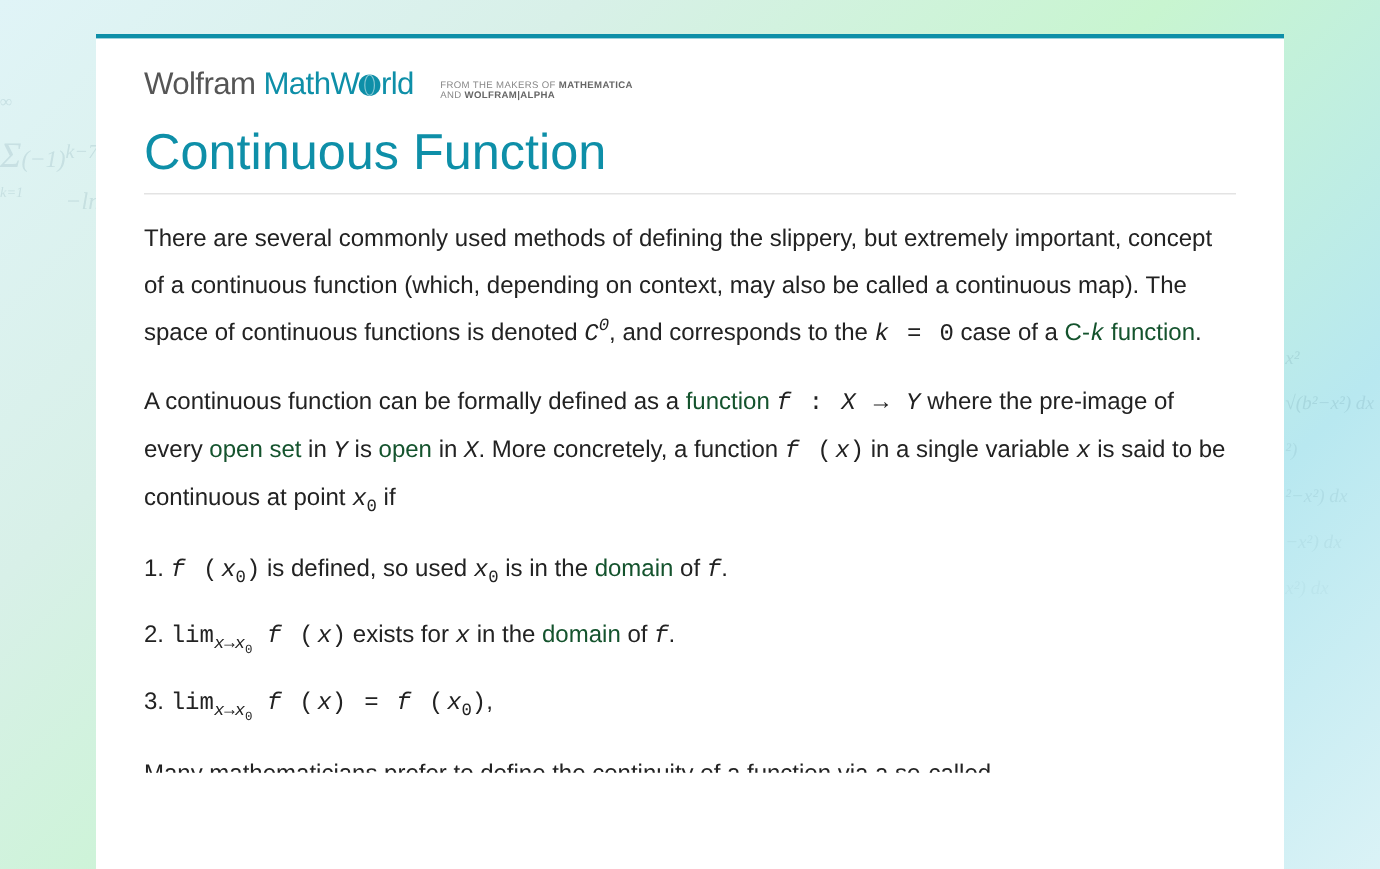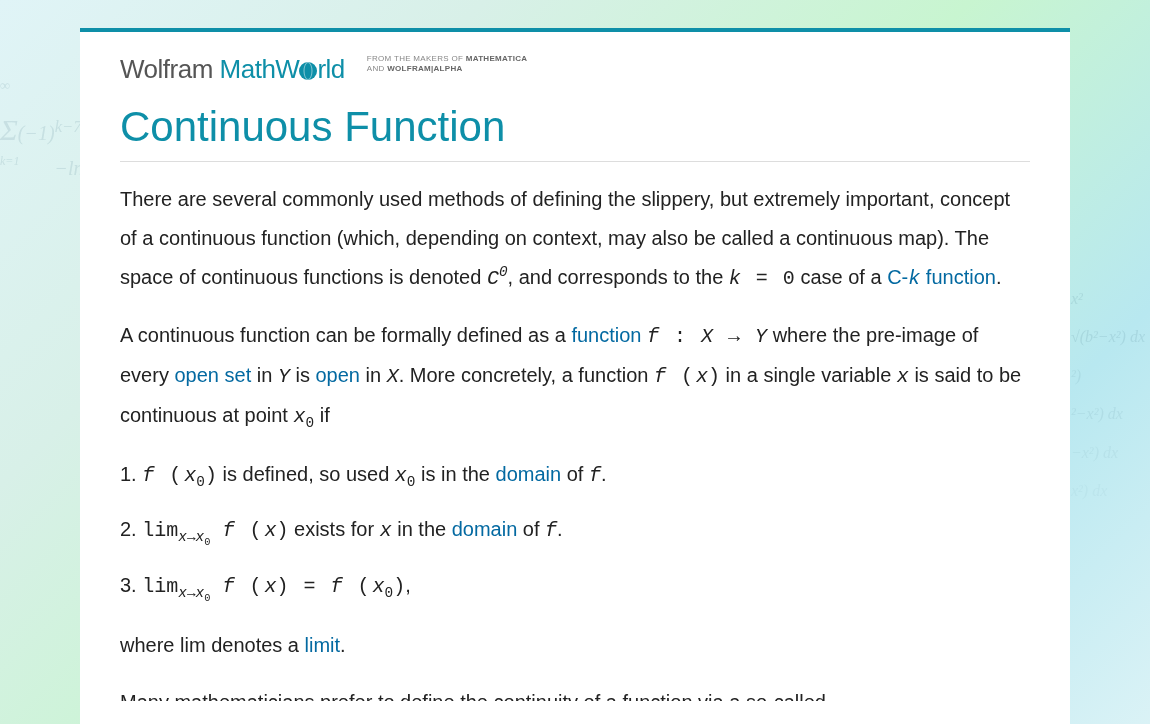--- a/index.html
+++ b/index.html
@@ -43,21 +43,21 @@
     background: #fff;
     border-top: 4px solid #0e8fa8;
     margin-top: 28px;
     padding: 22px 40px 40px 40px;
     position: relative;
     z-index: 1;
     min-height: 700px;
   }
   .logo-row {
     display: flex;
-    align-items: flex-start;
+    align-items: flex-end;
     gap: 6px;
     margin-bottom: 18px;
   }
   .logo-main {
     font-family: Arial, sans-serif;
     font-size: 26px;
     font-weight: 400;
     color: #666;
     letter-spacing: -0.5px;
   }
@@ -109,21 +109,21 @@
     border-bottom: 1px solid #ddd;
   }
   .content p, .content .list-item {
     font-size: 20px;
     line-height: 1.95;
     color: #222;
     margin: 18px 0;
     font-family: 'Segoe UI', 'Helvetica Neue', Arial, sans-serif;
   }
   .content a {
-    color: #0369a1;
+    color: #14532d;
     text-decoration: none;
   }
   .math {
     font-family: Liberation Mono, monospace;
     font-style: italic;
   }
   .math .op {
     font-style: normal;
     padding: 0 3px;
   }
@@ -185,22 +185,19 @@
     </div>
 
     <div class="list-item">
       <span>2. </span><span class="math"><span class="lim">lim</span><sub><span>x</span><span style="font-style:normal">→</span><span>x</span><sub style="font-style:normal">0</sub></sub> <span>f</span><span class="op"> (</span><span>x</span><span class="op" style="padding:0">)</span></span><span> exists for </span><span class="math">x</span><span> in the </span><a href="#">domain</a><span> of </span><span class="math">f</span><span>.</span>
     </div>
 
     <div class="list-item">
       <span>3. </span><span class="math"><span class="lim">lim</span><sub><span>x</span><span style="font-style:normal">→</span><span>x</span><sub style="font-style:normal">0</sub></sub> <span>f</span><span class="op"> (</span><span>x</span><span class="op" style="padding:0">)</span><span class="op"> = </span><span>f</span><span class="op"> (</span><span>x</span><sub style="font-style:normal">0</sub><span class="op" style="padding:0">)</span></span><span>,</span>
     </div>
 
-    <p>
-      <span>where lim denotes a </span><a href="#">limit</a><span>.</span>
-    </p>
 
     <p class="cutoff">
       <span>Many mathematicians prefer to define the continuity of a function via a so-called</span>
     </p>
 
   </div>
 </div>
 
 </body></html>

